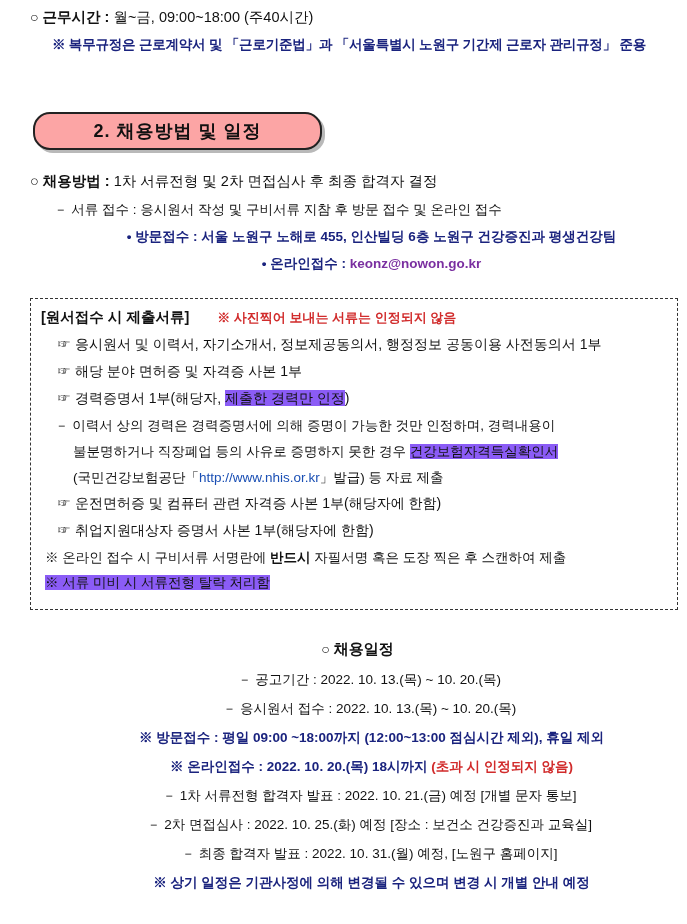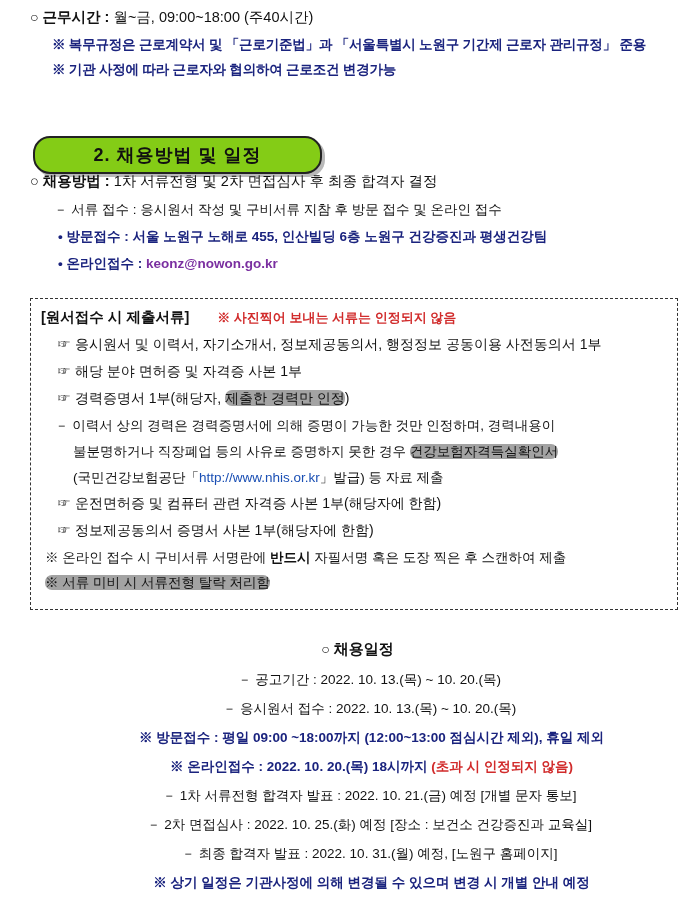--- a/index.html
+++ b/index.html
@@ -48,30 +48,30 @@
     color: #1a237e;
     margin-left: 22px;
     margin-bottom: 7px;
     letter-spacing: -0.2px;
   }
 
   
   .section-title {
     position: absolute;
     left: 33px;
-    top: 136px;
+    top: 112px;
     width: 285px;
     height: 34px;
     border: 2px solid #222;
     border-radius: 17px;
     box-shadow: 3px 3px 0 #b9b9b9;
     display: flex;
     align-items: center;
     justify-content: center;
-    background: #84cc16;
+    background: #fca5a5;
   }
   .section-title span {
     font-size: 18px;
     font-weight: bold;
     letter-spacing: 1px;
     color: #111;
   }
 
   
   .rm-block {
@@ -89,20 +89,21 @@
     font-size: 13.5px;
     margin-left: 24px;
     margin-bottom: 9px;
   }
   .rm-bold {
     font-size: 13.5px;
     font-weight: bold;
     color: #1a237e;
     margin-left: 28px;
     margin-bottom: 9px;
+    text-align: center;
   }
 
   
   .docbox {
     position: absolute;
     left: 30px;
     top: 298px;
     width: 648px;
     height: 312px;
     border: 1.5px dashed #333;
@@ -130,21 +131,21 @@
     margin-bottom: 8px;
     margin-left: 14px;
     white-space: nowrap;
   }
   .doc-indent2 {
     font-size: 13.5px;
     margin-bottom: 8px;
     margin-left: 32px;
     white-space: nowrap;
   }
-  .hl { background: #a3a3a3; border-radius: 7px; }
+  .hl { background: #8b5cf6; }
   .doc-note {
     font-size: 13.5px;
     margin-bottom: 7px;
     margin-left: 4px;
     white-space: nowrap;
   }
 
   
   .sch-block {
     position: absolute;
@@ -179,21 +180,20 @@
 
 <div class="page">
 
   <div class="top-block">
     <div class="line-main">
       <span class="circ">○</span>
       <span>근무시간 :</span>
       <span style="font-weight:normal;">월~금, 09:00~18:00 (주40시간)</span>
     </div>
     <div class="line-note">※ 복무규정은 근로계약서 및 「근로기준법」과 「서울특별시 노원구 기간제 근로자 관리규정」 준용</div>
-    <div class="line-note">※ 기관 사정에 따라 근로자와 협의하여 근로조건 변경가능</div>
   </div>
 
   <div class="section-title">
     <span>2. 채용방법 및 일정</span>
   </div>
 
   <div class="rm-block">
     <div class="rm-head">
       <span class="circ">○</span>
       <span class="lbl">채용방법 :</span>
@@ -223,21 +223,21 @@
 
     <div class="doc-indent">－ 이력서 상의 경력은 경력증명서에 의해 증명이 가능한 것만 인정하며, 경력내용이</div>
     <div class="doc-indent2">
       <span>불분명하거나 직장폐업 등의 사유로 증명하지 못한 경우 </span><span class="hl">건강보험자격득실확인서</span>
     </div>
     <div class="doc-indent2">
       <span>(국민건강보험공단「</span><span class="blue">http://www.nhis.or.kr</span><span>」발급) 등 자료 제출</span>
     </div>
 
     <div class="doc-row">☞ 운전면허증 및 컴퓨터 관련 자격증 사본 1부(해당자에 한함)</div>
-    <div class="doc-row">☞ 정보제공동의서 증명서 사본 1부(해당자에 한함)</div>
+    <div class="doc-row">☞ 취업지원대상자 증명서 사본 1부(해당자에 한함)</div>
 
     <div class="doc-note">
       <span>※ 온라인 접수 시 구비서류 서명란에 </span><span class="bold">반드시</span><span> 자필서명 혹은 도장 찍은 후 스캔하여 제출</span>
     </div>
     <div class="doc-note">
       <span class="hl">※ 서류 미비 시 서류전형 탈락 처리함</span>
     </div>
   </div>
 
   <div class="sch-block">

